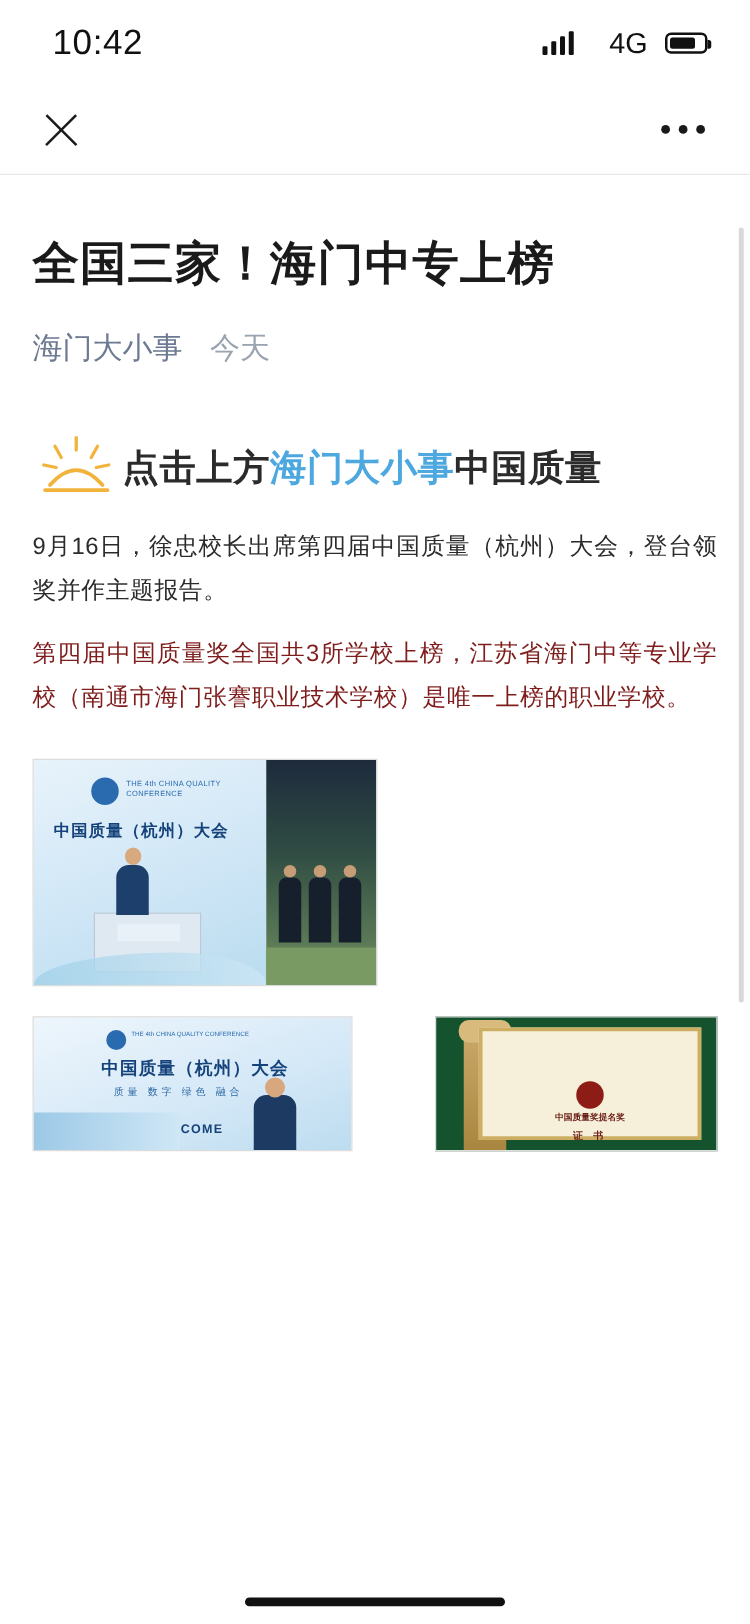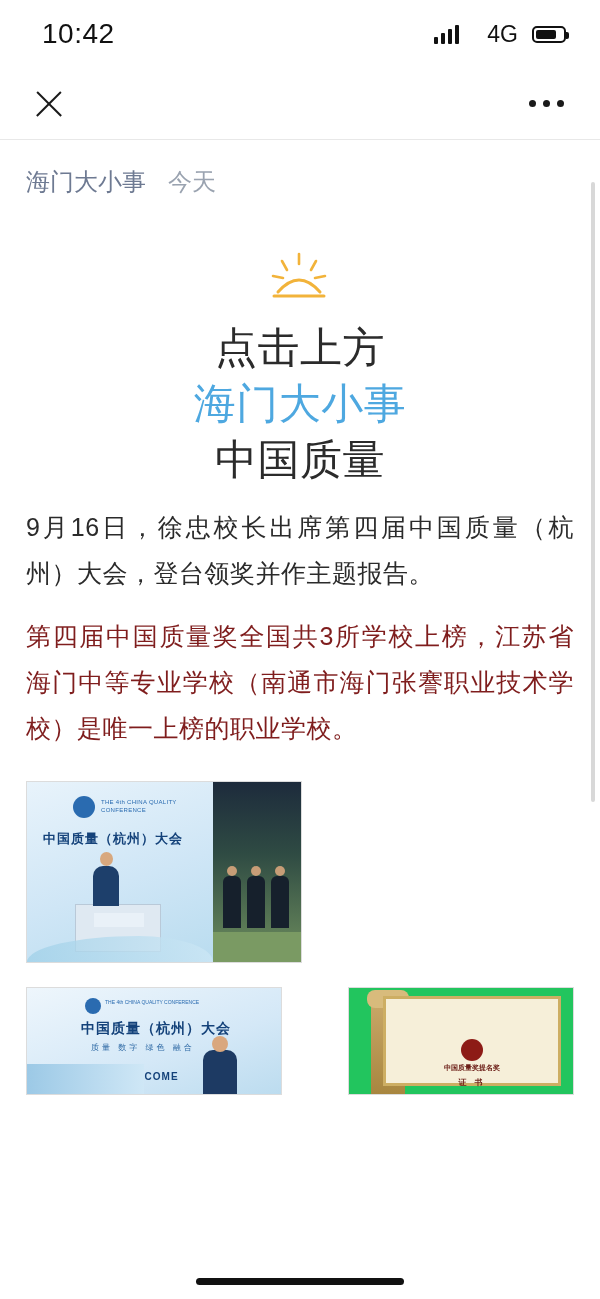--- a/index.html
+++ b/index.html
@@ -159,38 +159,37 @@
     font-size: 24px;
   }
   .meta .account { color: #6e7a92; }
   .meta .date { color: #9aa3b0; }
 
   
   .lead {
     margin-top: 52px;
     display: flex;
     align-items: center;
-    font-size: 42px;
-    font-weight: normal;
+    font-size: 29px;
+    font-weight: bold;
     color: #2b2b2b;
     letter-spacing: 0.5px;
     white-space: nowrap;
-    flex-direction: column;
   }
   .sun-icon {
     width: 70px;
     height: 58px;
     flex: 0 0 70px;
     margin-right: 2px;
     position: relative;
   }
   .lead-highlight { color: #4ea8e0; }
 
   .para {
-    font-size: 25px;
+    font-size: 19px;
     line-height: 1.85;
     color: #2b2b2b;
     margin-top: 16px;
     letter-spacing: 0.5px;
     text-align: justify;
   }
   .para.red { color: #7f1d1d; }
 
   
   .img-block {
@@ -342,21 +341,21 @@
   }
   .photo2 .skyline {
     position: absolute; left: 0; bottom: 0; width: 46%; height: 30px;
     background: linear-gradient(90deg, #9cc9e6, #cfe7f6);
   }
 
   .photo3 {
     flex: 1;
     height: 108px;
     border: 1px solid #dcdcdc;
-    background: #22c55e;
+    background: #14532d;
     position: relative;
     overflow: hidden;
     margin-left: 48px;
   }
   .photo3 .cert {
     position: absolute;
     right: 12px; top: 8px; bottom: 8px;
     width: 178px;
     background: #f6efd9;
     border: 3px solid #cdae63;
@@ -422,20 +421,21 @@
     <div class="more-icon">
       <span></span>
         <span></span>
         <span></span>
     </div>
   </div>
 
   <div class="article">
     <div class="scroll-track"></div>
 
+    <div class="title">全国三家！海门中专上榜</div>
 
     <div class="meta">
       <span class="account">海门大小事</span>
       <span class="date">今天</span>
     </div>
 
     <div class="lead">
       <span class="sun-icon">
         <svg viewBox="0 0 70 58" width="70" height="58" aria-hidden="true">
           <g stroke="#f2b33a" stroke-width="2.6" stroke-linecap="round">

